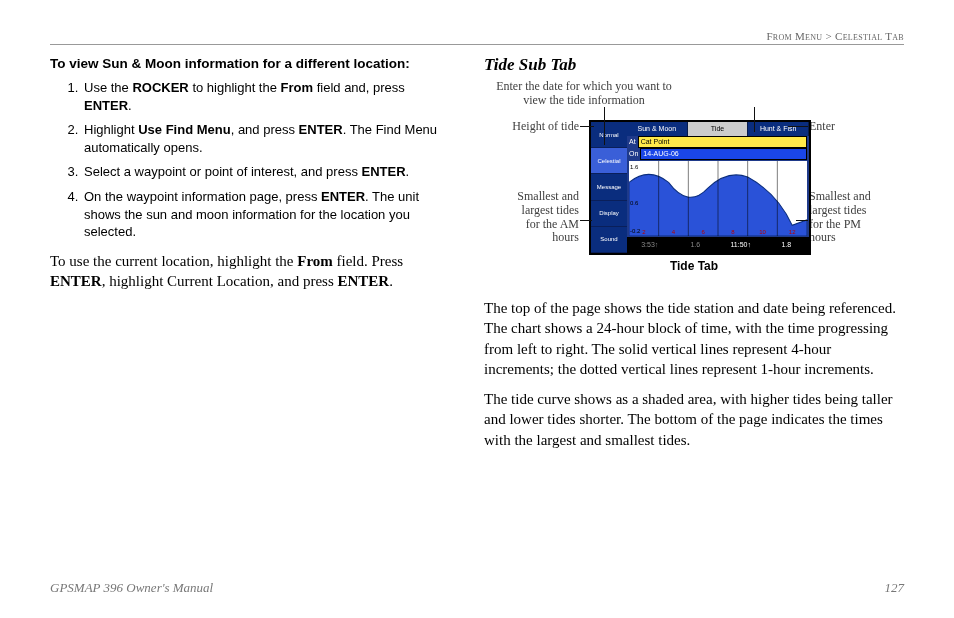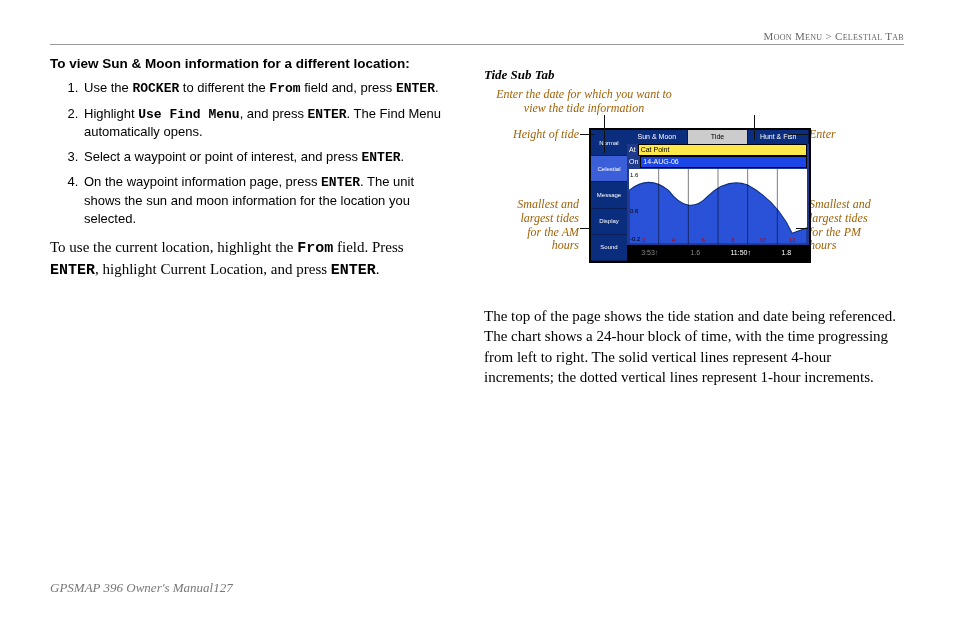--- a/index.html
+++ b/index.html
@@ -56,44 +56,42 @@
   .body-p {
     font-family: "Times New Roman", Times, serif;
     font-size: 15px;
     line-height: 1.35;
     margin-top: 10px;
   }
   .sect-h {
     font-family: "Times New Roman", Times, serif;
     font-weight: bold;
     font-style: italic;
-    font-size: 13px;
+    font-size: 17px;
     margin-bottom: 3px;
-    margin-top: 12px;
   }
   .rbody {
     font-family: "Times New Roman", Times, serif;
     font-size: 15px;
     line-height: 1.35;
   }
   .rbody p { margin-bottom: 10px; }
   .figwrap {
     position: relative;
     width: 100%;
     height: 210px;
     margin: 5px 0 8px 0;
   }
   .callout {
     position: absolute;
     font-family: "Times New Roman", Times, serif;
-    font-style: italic;
     font-size: 12px;
     line-height: 1.15;
     text-align: center;
-    color: #a16207;
+    color: #404040;
   }
   .line {
     position: absolute;
     background: #111;
   }
   
   .device {
     position: absolute;
     left: 105px; top: 40px;
     width: 222px; height: 135px;
@@ -139,44 +137,44 @@
     left: 0; right:0;
     top: 178px;
     text-align:center;
     font-family: Arial, Helvetica, sans-serif;
     font-weight: bold;
     font-size: 12px;
   }
   .footer {
     position: absolute;
     left: 50px; right: 50px; bottom: 22px;
-    display:flex; 
+    display:flex; justify-content: space-between;
     font-family: "Times New Roman", Times, serif;
     font-style: italic;
     color: #777;
     font-size: 13px;
   }
-  b { font-weight: bold; font-family: Liberation Mono, monospace; }
+  b { font-weight: bold; }
 </style>
 </head>
 <body>
 
 <div class="breadcrumb">
-  <span>Moon Menu</span>
+  <span>From Menu</span>
   <span class="sep">&gt;</span>
   <span>Celestial Tab</span>
 </div>
 <div class="hr-top"></div>
 
 <div class="content">
   <div class="col col-left">
     <div class="proc-heading">To view Sun &amp; Moon information for a different location:</div>
     <ol class="steps">
       <li>
-        <span>Use the </span><b>ROCKER</b><span> to different the </span><b>From</b><span> field and, press </span><b>ENTER</b><span>.</span>
+        <span>Use the </span><b>ROCKER</b><span> to highlight the </span><b>From</b><span> field and, press </span><b>ENTER</b><span>.</span>
       </li>
       <li>
         <span>Highlight </span><b>Use Find Menu</b><span>, and press </span><b>ENTER</b><span>. The Find Menu automatically opens.</span>
       </li>
       <li>
         <span>Select a waypoint or point of interest, and press </span><b>ENTER</b><span>.</span>
       </li>
       <li>
         <span>On the waypoint information page, press </span><b>ENTER</b><span>. The unit shows the sun and moon information for the location you selected.</span>
       </li>
@@ -262,23 +260,25 @@
           </div>
         </div>
 
         <div class="line" style="left:120px;top:27px;width:1px;height:38px;"></div>
         <div class="line" style="left:270px;top:27px;width:1px;height:25px;"></div>
         <div class="line" style="left:96px;top:46px;width:14px;height:1px;"></div>
         <div class="line" style="right:96px;top:46px;width:20px;height:1px;"></div>
         <div class="line" style="left:96px;top:140px;width:12px;height:1px;"></div>
         <div class="line" style="right:96px;top:140px;width:12px;height:1px;"></div>
 
+        <div class="fig-caption">Tide Tab</div>
       </div>
 
       <p>The top of the page shows the tide station and date being referenced. The chart shows a 24-hour block of time, with the time progressing from left to right. The solid vertical lines represent 4-hour increments; the dotted vertical lines represent 1-hour increments.</p>
+      <p>The tide curve shows as a shaded area, with higher tides being taller and lower tides shorter. The bottom of the page indicates the times with the largest and smallest tides.</p>
     </div>
   </div>
 </div>
 
 <div class="footer">
   <span>GPSMAP 396 Owner's Manual</span>
   <span>127</span>
 </div>
 
 </body></html>

